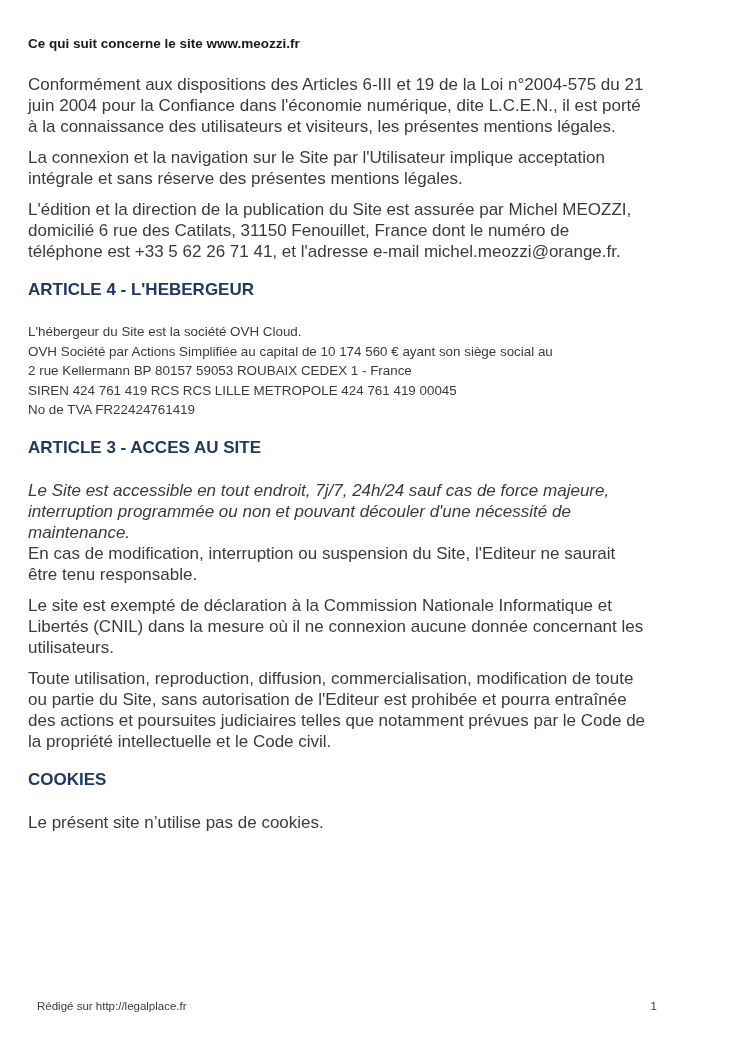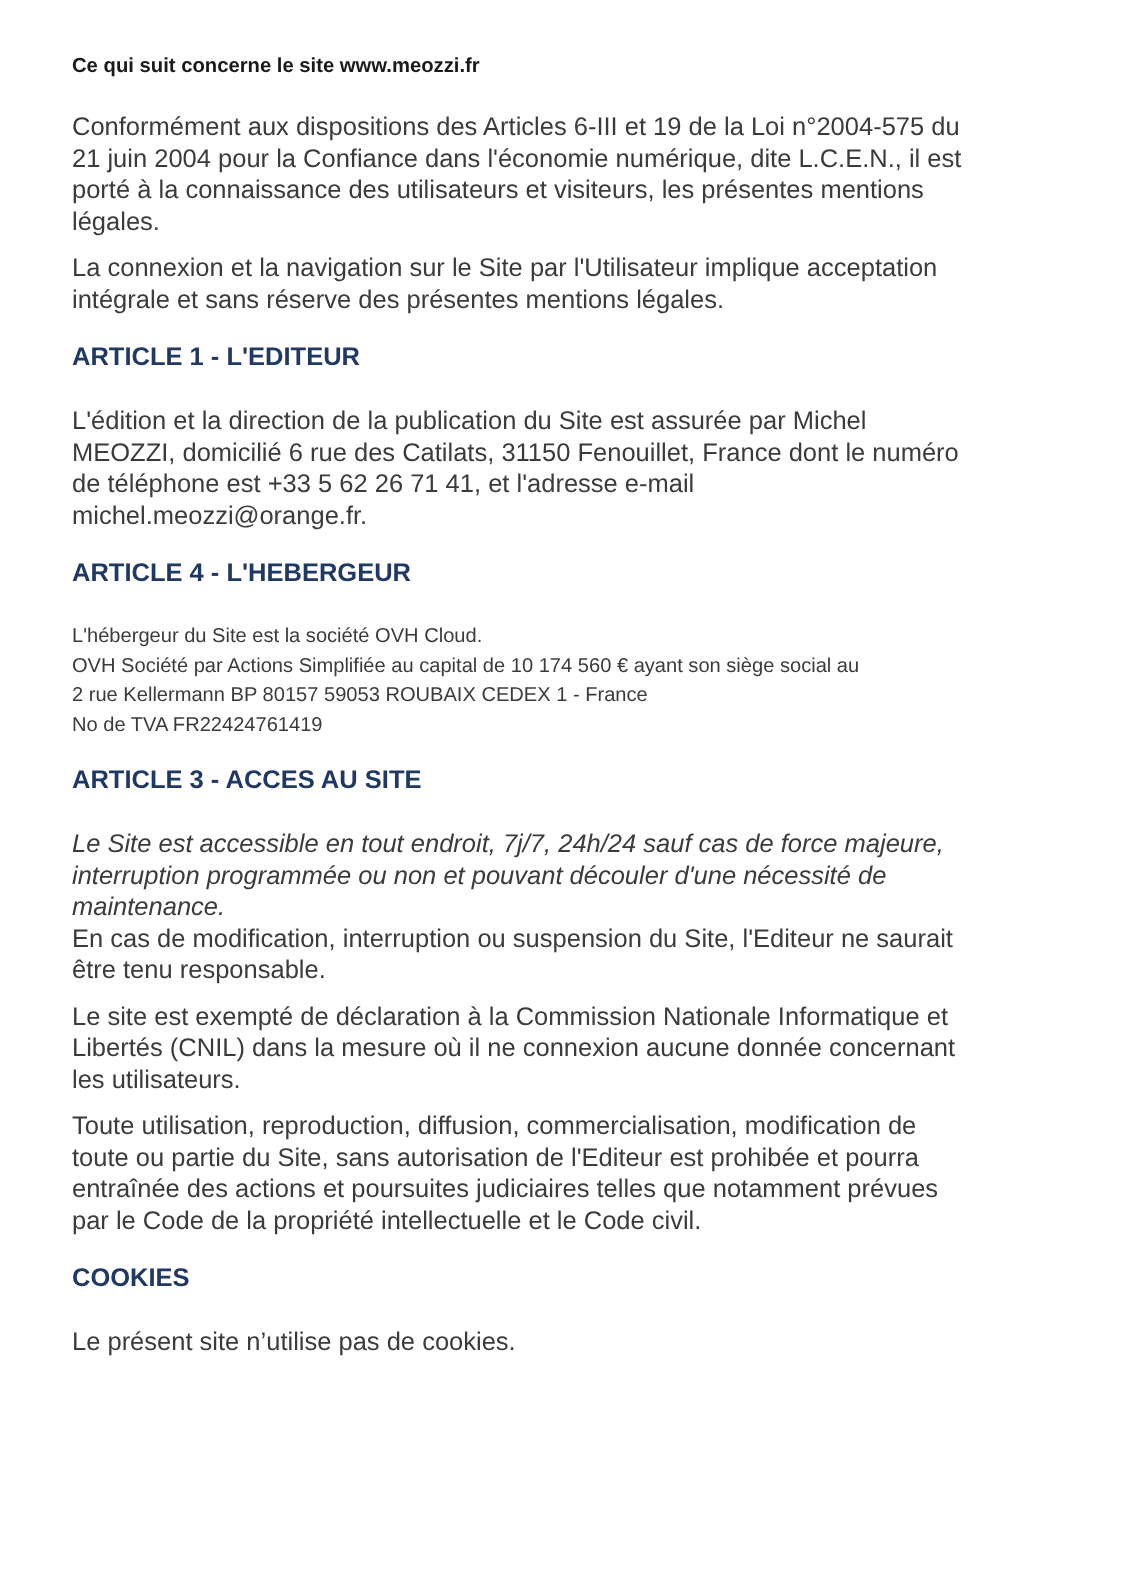--- a/index.html
+++ b/index.html
@@ -14,21 +14,21 @@
   body{
     width:750px;height:1061px;
     font-family:"Liberation Sans","DejaVu Sans",sans-serif;
     background:var(--bg-color);
     position:relative;
     overflow:hidden;
   }
   .page{
     position:relative;
     width:684px;height:1061px;
-    padding:36px 37px 0 48px;
+    padding:36px 37px 0 28px;
     background:var(--bg-color);
   }
   .doc-title{
     font-size:13.5px;
     font-weight:bold;
     color:var(--title-color);
     line-height:16px;
     margin-bottom:22px;
   }
   .para{
@@ -68,40 +68,44 @@
 <div class="page">
   <div class="doc-title">Ce qui suit concerne le site www.meozzi.fr</div>
 
   <div id="intro-paragraphs">
       <p class="para">Conformément aux dispositions des Articles 6-III et 19 de la Loi n°2004-575 du 21 juin 2004 pour la Confiance dans l'économie numérique, dite L.C.E.N., il est porté à la connaissance des utilisateurs et visiteurs, les présentes mentions légales.</p>
       <p class="para">La connexion et la navigation sur le Site par l'Utilisateur implique acceptation intégrale et sans réserve des présentes mentions légales.</p>
     </div>
 
   <div id="sections">
       <section>
-        <h2 class="section-heading">ARTICLE 1 - L'EDITEUR</h2>
         <p class="para">L'édition et la direction de la publication du Site est assurée par Michel MEOZZI, domicilié 6 rue des Catilats, 31150 Fenouillet, France dont le numéro de téléphone est +33 5 62 26 71 41, et l'adresse e-mail michel.meozzi@orange.fr.</p>
       </section>
       <section>
         <h2 class="section-heading">ARTICLE 4 - L'HEBERGEUR</h2>
         <div class="line-block">
           <div class="line">L'hébergeur du Site est la société OVH Cloud.</div>
           <div class="line">OVH Société par Actions Simplifiée au capital de 10 174 560 € ayant son siège social au</div>
           <div class="line">2 rue Kellermann BP 80157 59053 ROUBAIX CEDEX 1 - France</div>
+          <div class="line">SIREN 424 761 419 RCS RCS LILLE METROPOLE 424 761 419 00045</div>
           <div class="line">No de TVA FR22424761419</div>
         </div>
       </section>
       <section>
         <h2 class="section-heading">ARTICLE 3 - ACCES AU SITE</h2>
         <p class="para tight">Le Site est accessible en tout endroit, 7j/7, 24h/24 sauf cas de force majeure, interruption programmée ou non et pouvant découler d'une nécessité de maintenance.</p>
         <p class="para">En cas de modification, interruption ou suspension du Site, l'Editeur ne saurait être tenu responsable.</p>
       </section>
       <section>
         <p class="para">Le site est exempté de déclaration à la Commission Nationale Informatique et Libertés (CNIL) dans la mesure où il ne connexion aucune donnée concernant les utilisateurs.</p>
         <p class="para">Toute utilisation, reproduction, diffusion, commercialisation, modification de toute ou partie du Site, sans autorisation de l'Editeur est prohibée et pourra entraînée des actions et poursuites judiciaires telles que notamment prévues par le Code de la propriété intellectuelle et le Code civil.</p>
       </section>
       <section>
         <h2 class="section-heading">COOKIES</h2>
         <p class="para">Le présent site n’utilise pas de cookies.</p>
       </section>
     </div>
 
+  <div class="footer">
+    <span>Rédigé sur http://legalplace.fr</span>
+    <span>1</span>
+  </div>
 </div>
 
 </body></html>

